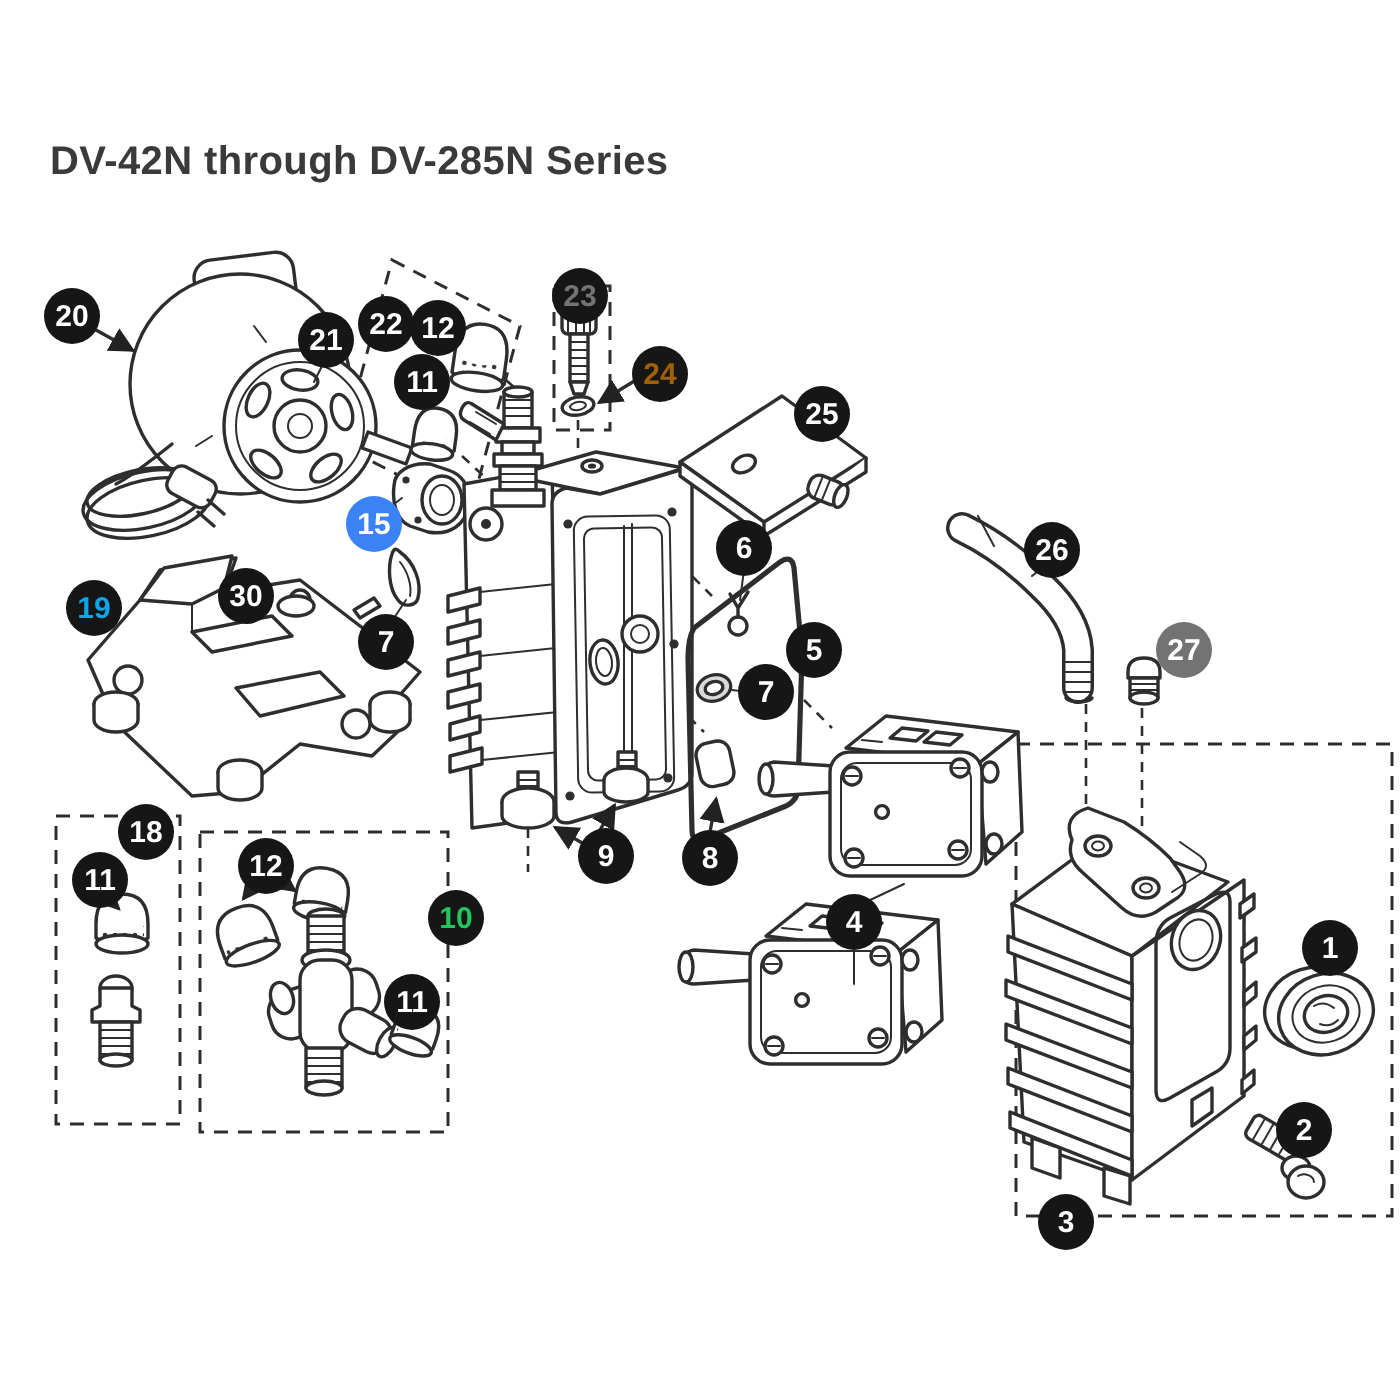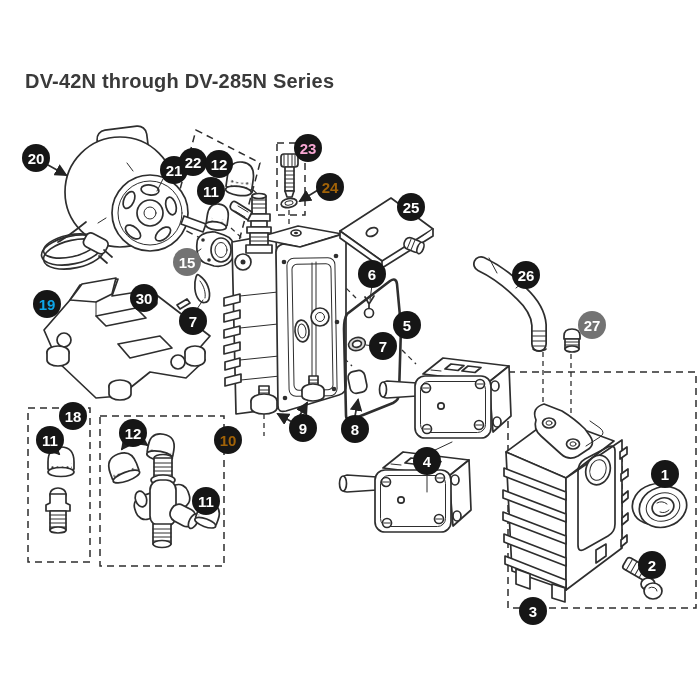--- a/index.html
+++ b/index.html
@@ -379,41 +379,41 @@
       <path class="thin" d="M195,312 L203,300"></path>
       <path class="thin" d="M372,285 L370,300"></path>
       <path class="thin" d="M374,346 L366,345"></path>
       <path class="thin" d="M433,451 L452,442"></path>
       <path class="thin" d="M427,473 L427,492"></path>
     </g>
   </svg>
 
   <div id="badges">
       <div class="badge" style="left: 36px; top: 158px; background: rgb(22, 22, 22); color: rgb(255, 255, 255);">20</div>
-      <div class="badge" style="left: 163px; top: 170px; background: rgb(22, 22, 22); color: rgb(255, 255, 255); margin-left: 11px;">21</div>
+      <div class="badge" style="left: 163px; top: 170px; background: rgb(22, 22, 22); color: rgb(255, 255, 255);">21</div>
       <div class="badge" style="left: 193px; top: 162px; background: rgb(22, 22, 22); color: rgb(255, 255, 255);">22</div>
       <div class="badge" style="left: 219px; top: 164px; background: rgb(22, 22, 22); color: rgb(255, 255, 255);">12</div>
       <div class="badge" style="left: 211px; top: 191px; background: rgb(22, 22, 22); color: rgb(255, 255, 255);">11</div>
-      <div class="badge" style="left: 308px; top: 148px; background: rgb(22, 22, 22); color: #f9a8d4;">23</div>
+      <div class="badge" style="left: 290px; top: 148px; background: rgb(22, 22, 22); color: #737373;">23</div>
       <div class="badge" style="left: 330px; top: 187px; background: rgb(22, 22, 22); color: #a16207;">24</div>
       <div class="badge" style="left: 411px; top: 207px; background: rgb(22, 22, 22); color: rgb(255, 255, 255);">25</div>
       <div class="badge" style="left: 47px; top: 268px; background: rgb(22, 22, 22); color: #0ea5e9; margin-top: 36px;">19</div>
-      <div class="badge" style="left: 187px; top: 262px; background: #737373; color: rgb(255, 255, 255);">15</div>
-      <div class="badge" style="left: 144px; top: 298px; background: rgb(22, 22, 22); color: rgb(255, 255, 255);">30</div>
+      <div class="badge" style="left: 187px; top: 262px; background: #3b82f6; color: rgb(255, 255, 255);">15</div>
+      <div class="badge" style="left: 123px; top: 298px; background: rgb(22, 22, 22); color: rgb(255, 255, 255);">30</div>
       <div class="badge" style="left: 193px; top: 321px; background: rgb(22, 22, 22); color: rgb(255, 255, 255);">7</div>
       <div class="badge" style="left: 526px; top: 275px; background: rgb(22, 22, 22); color: rgb(255, 255, 255);">26</div>
       <div class="badge" style="left: 592px; top: 325px; background: #737373; color: rgb(255, 255, 255);">27</div>
       <div class="badge" style="left: 372px; top: 274px; background: rgb(22, 22, 22); color: rgb(255, 255, 255);">6</div>
       <div class="badge" style="left: 407px; top: 325px; background: rgb(22, 22, 22); color: rgb(255, 255, 255);">5</div>
       <div class="badge" style="left: 383px; top: 346px; background: rgb(22, 22, 22); color: rgb(255, 255, 255);">7</div>
       <div class="badge" style="left: 355px; top: 429px; background: rgb(22, 22, 22); color: rgb(255, 255, 255);">8</div>
       <div class="badge" style="left: 303px; top: 428px; background: rgb(22, 22, 22); color: rgb(255, 255, 255);">9</div>
       <div class="badge" style="left: 427px; top: 461px; background: rgb(22, 22, 22); color: rgb(255, 255, 255);">4</div>
       <div class="badge" style="left: 73px; top: 416px; background: rgb(22, 22, 22); color: rgb(255, 255, 255);">18</div>
       <div class="badge" style="left: 50px; top: 440px; background: rgb(22, 22, 22); color: rgb(255, 255, 255);">11</div>
-      <div class="badge" style="left: 228px; top: 440px; background: rgb(22, 22, 22); color: #a16207;">10</div>
+      <div class="badge" style="left: 228px; top: 459px; background: rgb(22, 22, 22); color: #22c55e;">10</div>
       <div class="badge" style="left: 133px; top: 433px; background: rgb(22, 22, 22); color: rgb(255, 255, 255);">12</div>
       <div class="badge" style="left: 206px; top: 501px; background: rgb(22, 22, 22); color: rgb(255, 255, 255);">11</div>
       <div class="badge" style="left: 665px; top: 474px; background: rgb(22, 22, 22); color: rgb(255, 255, 255);">1</div>
       <div class="badge" style="left: 652px; top: 565px; background: rgb(22, 22, 22); color: rgb(255, 255, 255);">2</div>
       <div class="badge" style="left: 533px; top: 611px; background: rgb(22, 22, 22); color: rgb(255, 255, 255);">3</div>
     </div>
 </div>
 
 </body></html>

